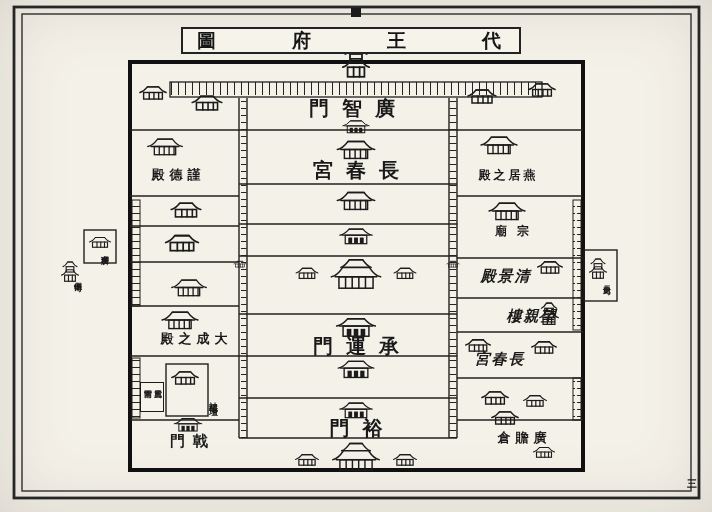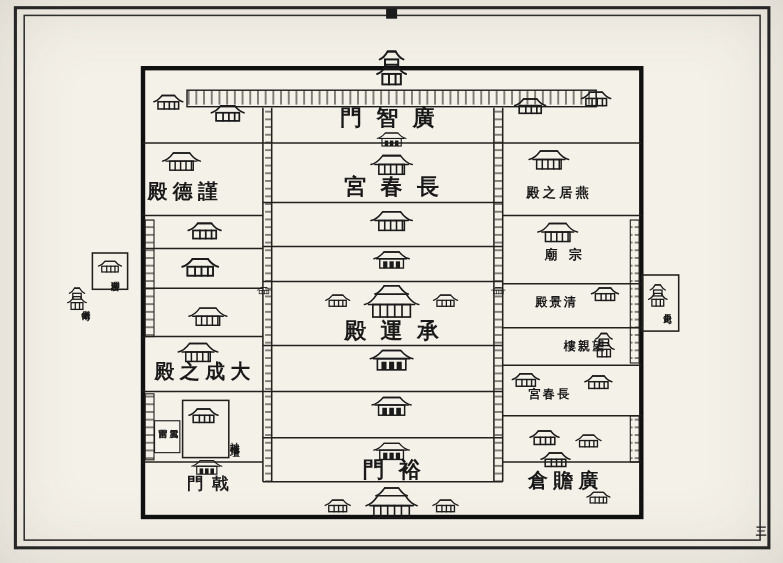--- a/index.html
+++ b/index.html
@@ -11,24 +11,24 @@
     font-family:"Liberation Serif","DejaVu Serif",serif;
   }
   svg.art{position:absolute;left:0;top:0;}
   .lbl{
     position:absolute;transform:translate(-50%,-50%);
     font-family:"Liberation Serif","DejaVu Serif",serif;
     font-weight:700;color:#191919;white-space:nowrap;line-height:1;
   }
   .lg {font-size:20px;letter-spacing:13px;padding-left:13px;}
   .lg2{font-size:12px;letter-spacing:10px;padding-left:10px;}
-  .md {font-size:18px;letter-spacing:5px;padding-left:5px;}
+  .md {font-size:13px;letter-spacing:5px;padding-left:5px;margin-left:10px;}
   .md2{font-size:15px;letter-spacing:8px;padding-left:8px;}
   .md3{font-size:12px;letter-spacing:3px;padding-left:3px;text-align:center;}
-  .sm {font-size:11px;letter-spacing:2px;padding-left:2px;}
+  .sm {font-size:15px;letter-spacing:2px;padding-left:2px;font-style:italic;}
   .xs {font-size:10px;}
   .vxs{writing-mode:vertical-rl;font-size:9px;letter-spacing:2px;padding-left:0;}
   .v8 {writing-mode:vertical-rl;font-size:8px;letter-spacing:1px;padding-left:0;}
   .title-box{
     position:absolute;left:181px;top:27px;width:336px;height:23px;
     border:2.4px solid #222;background:#f6f3eb;display:flex;align-items:center;
   }
   .title-text{
     font-weight:700;font-size:19px;color:#161616;line-height:1;
     letter-spacing:76px;padding-left:14px;white-space:nowrap;
@@ -208,24 +208,27 @@
       <use href="#house" x="532" y="445" width="24" height="14"></use>
     </g>
 
     <g>
       <use href="#house" x="88" y="235" width="24" height="14"></use>
       <use href="#tower" x="60" y="257" width="20" height="27"></use>
       <use href="#tower" x="588" y="255" width="20" height="25"></use>
     </g>
   </svg>
 
+  <div class="title-box">
+    <div class="title-text">圖府王代</div>
+  </div>
 
   <div class="lbl lg" style="left:352px;top:108px">門智廣</div>
   <div class="lbl lg" style="left:356px;top:170px">宮春長</div>
-  <div class="lbl lg" style="left:356px;top:301px">殿運承</div>
+  <div class="lbl lg" style="left:356px;top:346px">門運承</div>
   <div class="lbl lg" style="left:356px;top:428px">門裕</div>
 
   <div class="lbl md" style="left:166px;top:174px">殿德謹</div>
   <div class="lbl md" style="left:184px;top:338px">殿之成大</div>
   <div class="lbl md2" style="left:189px;top:441px">門戟</div>
   <div class="tanbox">
     <span>雷雨</span>
     <span>風雲</span>
   </div>
   <div class="lbl vxs" style="left:213px;top:398px">社稷壇</div>

